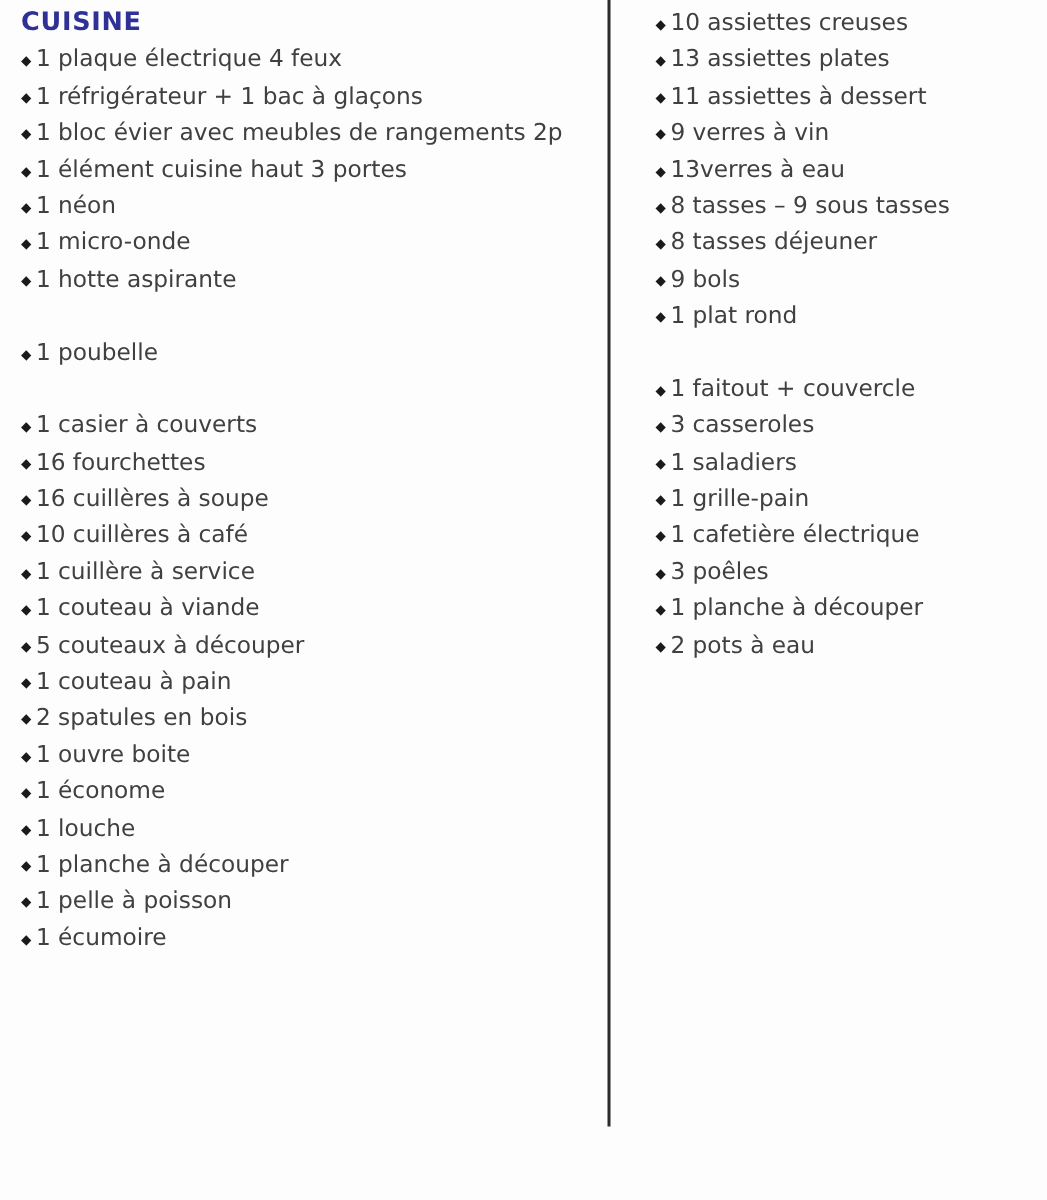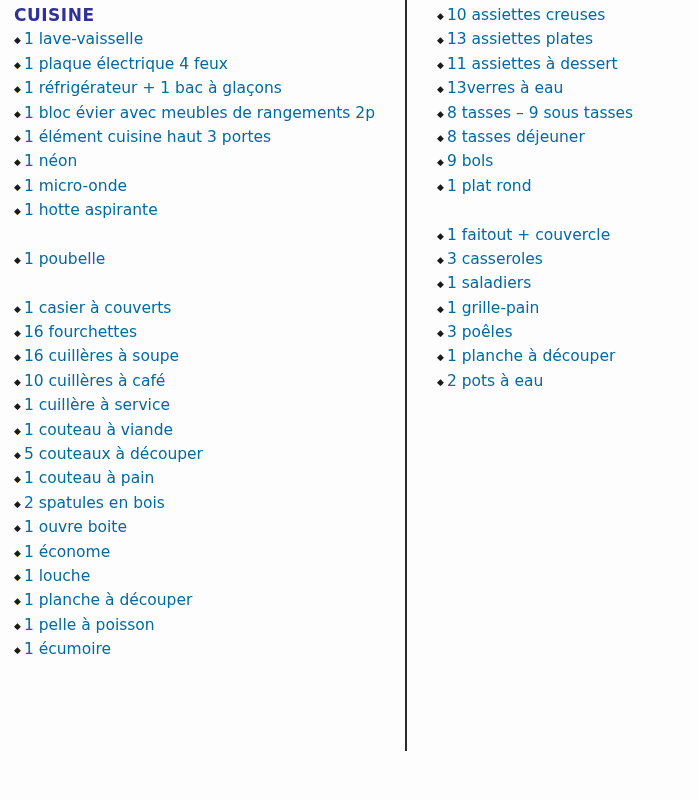--- a/index.html
+++ b/index.html
@@ -48,34 +48,33 @@
   }
   .bullet {
     display: inline-block;
     font-size: 9px;
     vertical-align: 1px;
     margin-right: 3px;
     color: #1a1a1a;
   }
   .item-text {
     font-size: 15.5px;
-    color: #0369a1;
+    color: #404040;
   }
 </style>
 </head>
 <body style="background: rgb(253, 253, 253);">
 
 <div class="page">
 
   <div class="divider" style="background: rgb(44, 44, 44);"></div>
 
   <div class="col col-left">
     <h1 class="title" style="color: rgb(47, 49, 150);">CUISINE</h1>
     <ul>
-        <li class="line"><span class="bullet">◆</span><span class="item-text">1 lave-vaisselle</span></li>
         <li class="line"><span class="bullet">◆</span><span class="item-text">1 plaque électrique 4 feux</span></li>
         <li class="line"><span class="bullet">◆</span><span class="item-text">1 réfrigérateur + 1 bac à glaçons</span></li>
         <li class="line"><span class="bullet">◆</span><span class="item-text">1 bloc évier avec meubles de rangements 2p</span></li>
         <li class="line"><span class="bullet">◆</span><span class="item-text">1 élément cuisine haut 3 portes</span></li>
         <li class="line"><span class="bullet">◆</span><span class="item-text">1 néon</span></li>
         <li class="line"><span class="bullet">◆</span><span class="item-text">1 micro-onde</span></li>
         <li class="line"><span class="bullet">◆</span><span class="item-text">1 hotte aspirante</span></li>
         <li class="line"></li>
         <li class="line"><span class="bullet">◆</span><span class="item-text">1 poubelle</span></li>
         <li class="line"></li>
@@ -95,29 +94,31 @@
         <li class="line"><span class="bullet">◆</span><span class="item-text">1 pelle à poisson</span></li>
         <li class="line"><span class="bullet">◆</span><span class="item-text">1 écumoire</span></li>
       </ul>
   </div>
 
   <div class="col col-right">
     <ul>
         <li class="line"><span class="bullet">◆</span><span class="item-text">10 assiettes creuses</span></li>
         <li class="line"><span class="bullet">◆</span><span class="item-text">13 assiettes plates</span></li>
         <li class="line"><span class="bullet">◆</span><span class="item-text">11 assiettes à dessert</span></li>
+        <li class="line"><span class="bullet">◆</span><span class="item-text">9 verres à vin</span></li>
         <li class="line"><span class="bullet">◆</span><span class="item-text">13verres à eau</span></li>
         <li class="line"><span class="bullet">◆</span><span class="item-text">8 tasses – 9 sous tasses</span></li>
         <li class="line"><span class="bullet">◆</span><span class="item-text">8 tasses déjeuner</span></li>
         <li class="line"><span class="bullet">◆</span><span class="item-text">9 bols</span></li>
         <li class="line"><span class="bullet">◆</span><span class="item-text">1 plat rond</span></li>
         <li class="line"></li>
         <li class="line"><span class="bullet">◆</span><span class="item-text">1 faitout + couvercle</span></li>
         <li class="line"><span class="bullet">◆</span><span class="item-text">3 casseroles</span></li>
         <li class="line"><span class="bullet">◆</span><span class="item-text">1 saladiers</span></li>
         <li class="line"><span class="bullet">◆</span><span class="item-text">1 grille-pain</span></li>
+        <li class="line"><span class="bullet">◆</span><span class="item-text">1 cafetière électrique</span></li>
         <li class="line"><span class="bullet">◆</span><span class="item-text">3 poêles</span></li>
         <li class="line"><span class="bullet">◆</span><span class="item-text">1 planche à découper</span></li>
         <li class="line"><span class="bullet">◆</span><span class="item-text">2 pots à eau</span></li>
       </ul>
   </div>
 
 </div>
 
 </body></html>

